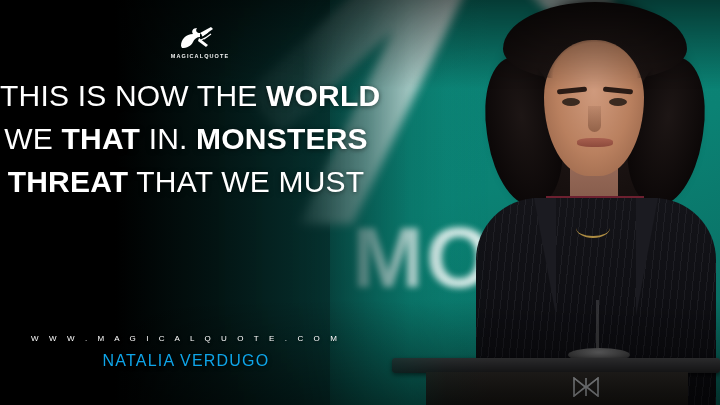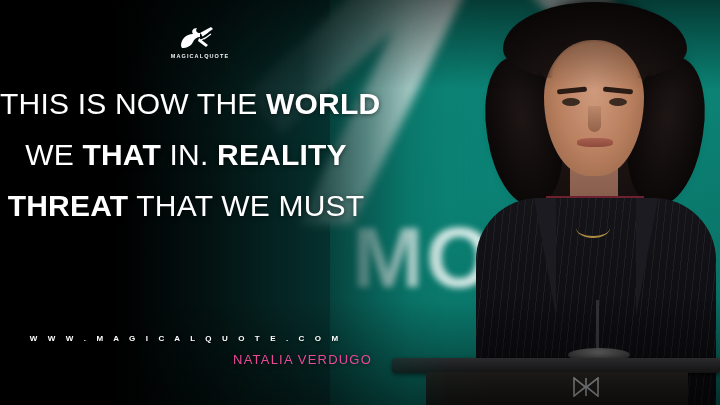--- a/index.html
+++ b/index.html
@@ -140,32 +140,32 @@
     margin-top:1px;font-size:5.5px;letter-spacing:1.1px;color:#ffffff;
     font-weight:bold;opacity:.95;
   }
 
   
   .quote{
     position:absolute;left:0;top:74px;width:372px;text-align:center;
     color:#fff;line-height:43px;
     text-shadow:0 1px 5px rgba(0,0,0,.55);
   }
-  .qline{font-size:30px;font-weight:300;letter-spacing:.2px;white-space:nowrap;margin-top:8px;}
+  .qline{font-size:30px;font-weight:300;letter-spacing:.2px;white-space:nowrap;}
   .qline b{font-weight:bold;}
 
   
   .site{
     position:absolute;left:0;top:334px;width:372px;text-align:center;
-    color:#ffffff;font-size:8px;font-weight:bold;letter-spacing:4.1px;
+    color:#ffffff;font-size:8px;font-weight:normal;letter-spacing:4.1px;
     text-shadow:0 1px 3px rgba(0,0,0,.6);
   }
   .author{
-    position:absolute;left:0;top:352px;width:372px;text-align:right;
-    color:#ec4899;font-size:13px;letter-spacing:1.2px;font-weight:400;
+    position:absolute;left:0;top:352px;width:372px;text-align:center;
+    color:#0ea5e9;font-size:16px;letter-spacing:1.2px;font-weight:400;
     text-shadow:0 1px 4px rgba(0,0,0,.6);
   }
 </style>
 </head>
 <body>
 
 <div class="stage">
 
   <div class="photo">
     <div class="wall"></div>
@@ -219,20 +219,20 @@
                C20 11 17 13 16 16 C14 20 10 22 5 22 Z" fill="#ffffff"></path>
       <path d="M23 7 L34 1 L36 3 L26 10 Z" fill="#ffffff"></path>
       <path d="M25 10 L31 6 M27 13 L34 8 M24 14 L30 11" stroke="#ffffff" stroke-width="1.2" fill="none"></path>
       <path d="M22 12 L31 19 L29 21 L21 15 Z" fill="#ffffff"></path>
     </svg>
     <div class="logo-word">MAGICALQUOTE</div>
   </div>
 
   <div class="quote">
     <div class="qline"><span>THIS IS NOW THE </span><b>WORLD</b></div>
-    <div class="qline"><span>WE </span><b>THAT</b><span> IN. </span><b>REALITY</b></div>
+    <div class="qline"><span>WE </span><b>THAT</b><span> IN. </span><b>MONSTERS</b></div>
     <div class="qline"><b>THREAT</b><span> THAT WE MUST</span></div>
   </div>
 
   <div class="site">W W W . M A G I C A L Q U O T E . C O M</div>
   <div class="author">NATALIA VERDUGO</div>
 
 </div>
 
 </body></html>

